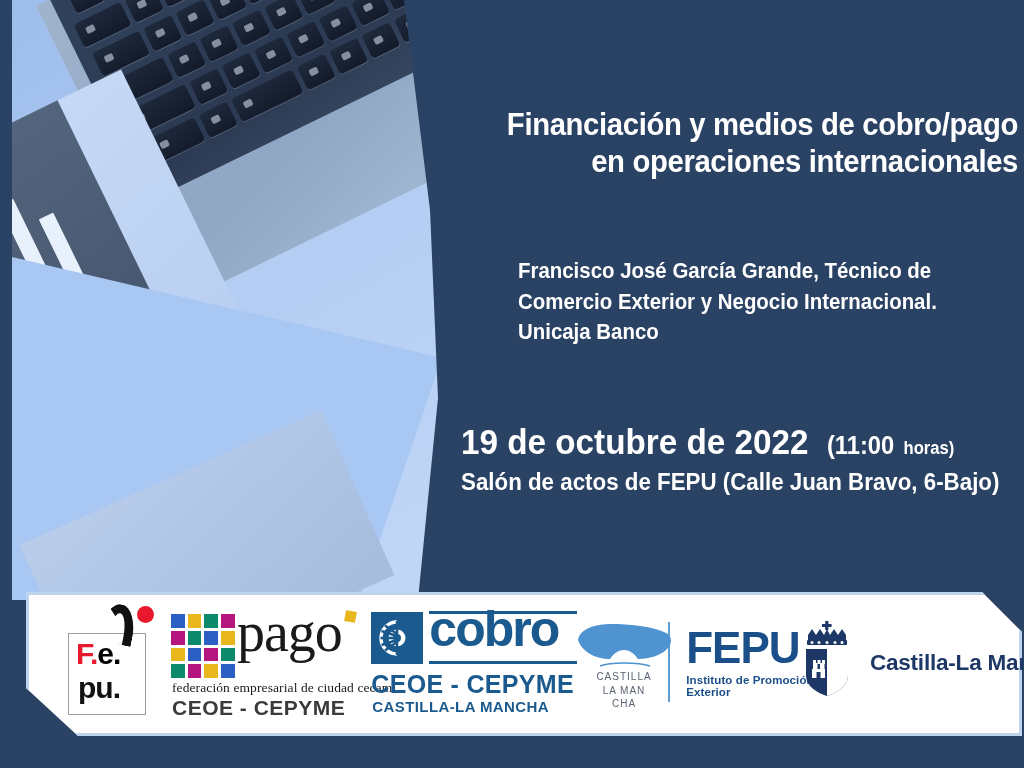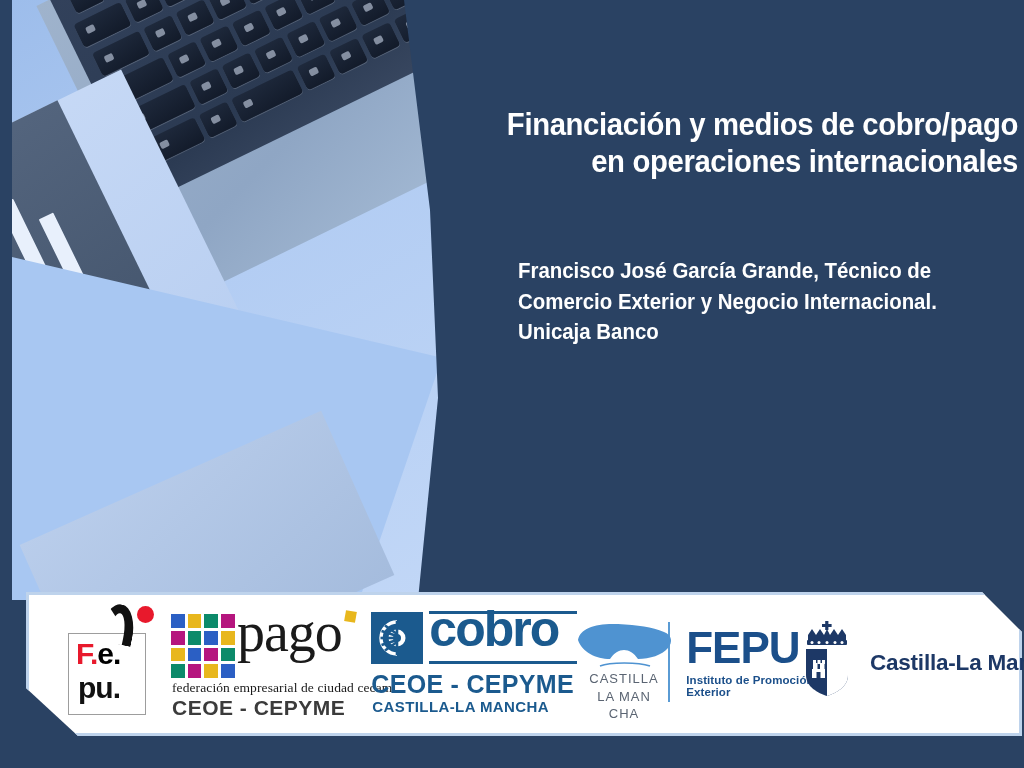--- a/index.html
+++ b/index.html
@@ -118,21 +118,21 @@
   .cecam-ceoe { position:absolute; left:0px; top:64px; font-size:25px; font-weight:bold;
                 color:#1b5a8e; letter-spacing:.3px; white-space:nowrap; }
   .cecam-clm { position:absolute; left:1px; top:92px; font-size:15px; font-weight:bold;
                color:#1b5a8e; letter-spacing:.4px; white-space:nowrap; }
 
   
   .ipex { position:relative; width:250px; height:112px; margin-left:24px; display:flex; align-items:center; }
   .ipex-clm { position:relative; width:112px; height:104px; }
   .ipex-blob { position:absolute; left:4px; top:8px; }
   .ipex-wordmark { position:absolute; left:8px; top:60px; width:96px; text-align:center;
-                   font-size:13px; color:#5a6472; line-height:1.35; letter-spacing:1px; }
+                   font-size:10px; color:#5a6472; line-height:1.35; letter-spacing:1px; }
   .ipex-divider { width:2.5px; height:80px; background:#5a9bd4; margin:0 16px; }
   .ipex-right { position:relative; }
   .ipex-name { font-size:44px; font-weight:bold; color:#1b4f8a; letter-spacing:-1px; line-height:1; }
   .ipex-sub { font-size:11.5px; font-weight:bold; color:#1b4f8a; letter-spacing:.1px; margin-top:4px; }
 
   
   .jccm { position:relative; width:190px; height:118px; margin-left:14px; text-align:center; }
   .jccm-crest { margin:0 auto; }
   .jccm-name { font-size:22.5px; font-weight:bold; color:#1d3866; letter-spacing:-0.2px;
                margin-top:2px; white-space:nowrap; }
@@ -214,20 +214,26 @@
     <span class="l1">Financiación y medios de cobro/pago</span>
     <span class="l2">en operaciones internacionales</span>
   </div>
 
   <div class="speaker">
     <div>Francisco José García Grande, Técnico de</div>
     <div>Comercio Exterior y Negocio Internacional.</div>
     <div>Unicaja Banco</div>
   </div>
 
+  <div class="datewrap">
+    <div class="dateline">
+      <span>19 de octubre de 2022</span><span>&nbsp;&nbsp;</span><span class="time">(11:00</span><span>&nbsp;</span><span class="horas">horas)</span>
+    </div>
+    <div class="venue">Salón de actos de FEPU (Calle Juan Bravo, 6-Bajo)</div>
+  </div>
 
   <div class="logobar"></div>
   <div class="logos">
 
     <div class="logo fepu">
       <div class="fepu-box"></div>
       <div class="fepu-swoosh"></div>
       <div class="fepu-dot"></div>
       <div class="fepu-l1"><span class="r">F.</span><span>e.</span></div>
       <div class="fepu-l2">pu.</div>

